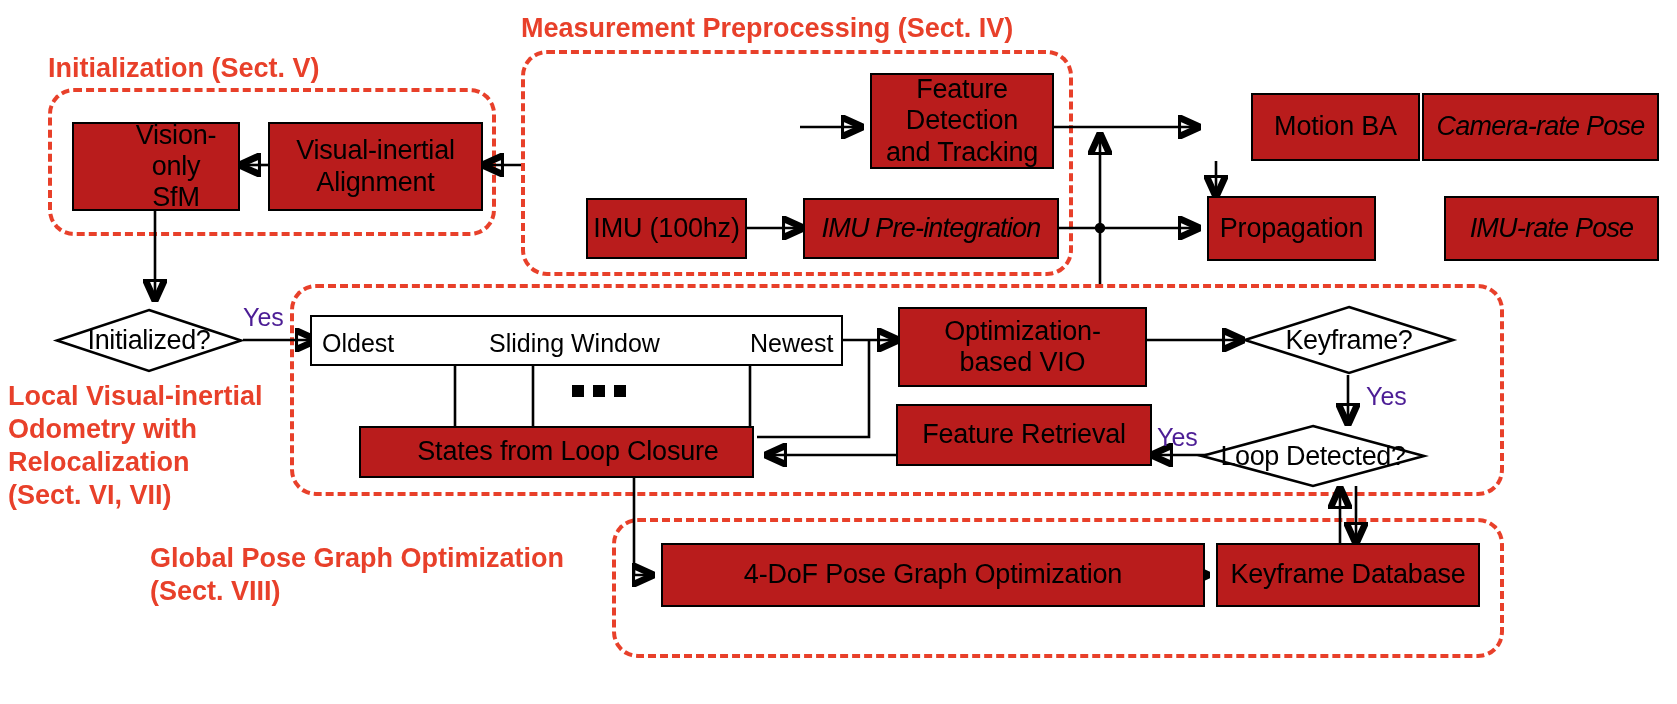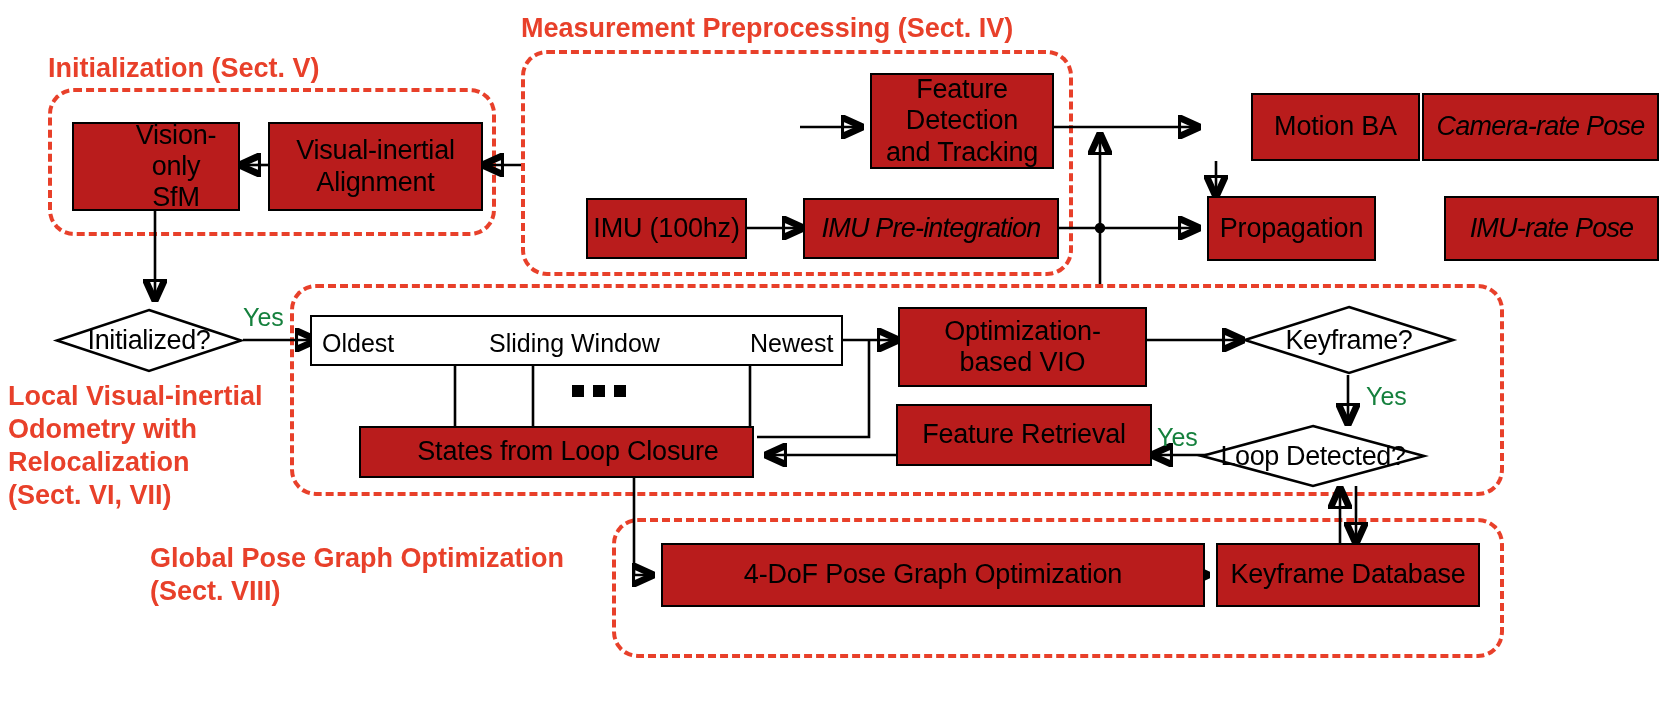--- a/index.html
+++ b/index.html
@@ -94,21 +94,21 @@
     color: #e8402a;
     font-size: 27px;
     font-weight: bold;
     line-height: 1.22;
     white-space: pre-line;
     z-index: 8;
   }
   
   .edge-label {
     position: absolute;
-    color: #15803d;
+    color: #4c1d95;
     font-size: 25px;
     white-space: nowrap;
     z-index: 8;
   }
   
   #wires {
     position: absolute;
     left: 0; top: 0;
     width: 1677px;
     height: 704px;

